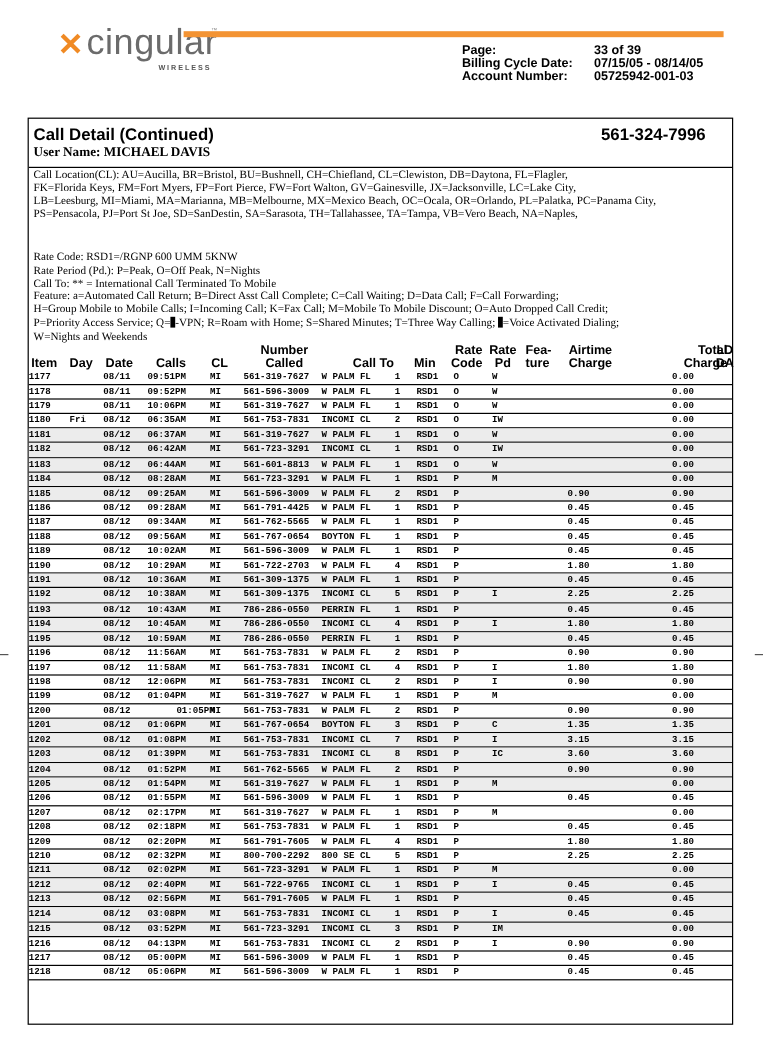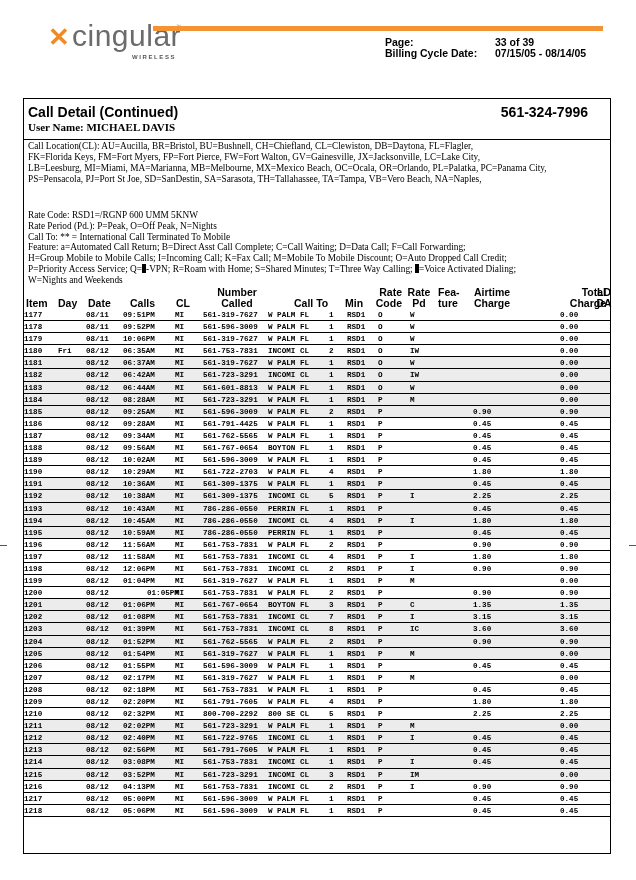--- a/index.html
+++ b/index.html
@@ -55,20 +55,24 @@
 <div class="orange-bar"></div>
 
 <div class="meta">
   <div class="meta-row">
     <span class="meta-label">Page:</span>
     <span class="meta-value">33 of 39</span>
   </div>
   <div class="meta-row">
     <span class="meta-label">Billing Cycle Date:</span>
     <span class="meta-value">07/15/05 - 08/14/05</span>
+  </div>
+  <div class="meta-row">
+    <span class="meta-label">Account Number:</span>
+    <span class="meta-value">05725942-001-03</span>
   </div>
 </div>
 
 <div class="edge-tick" style="left:0;"></div>
 <div class="edge-tick" style="right:0;"></div>
 
 <div class="frame">
   <div class="section-head">
     <span class="title">Call Detail (Continued)</span>
     <span class="phone">561-324-7996</span>

